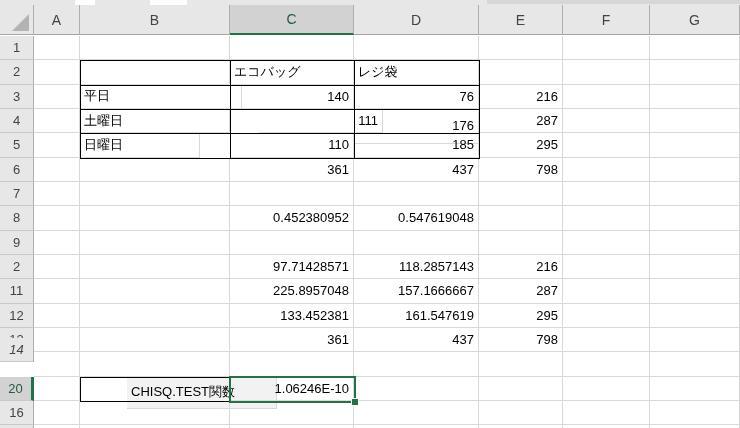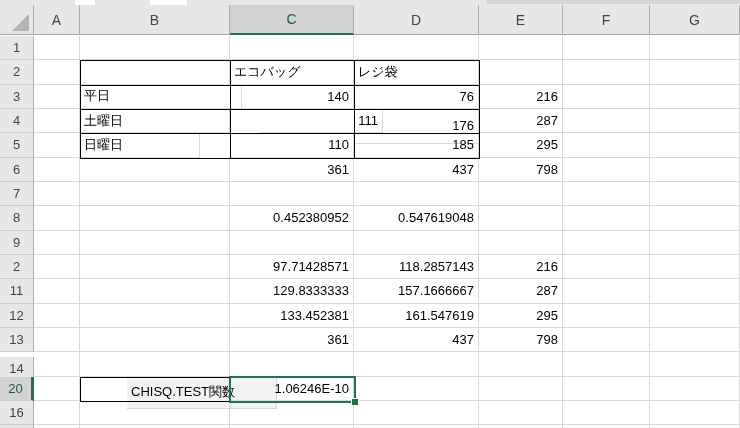--- a/index.html
+++ b/index.html
@@ -191,42 +191,42 @@
       <div class="cell" id="cell-A10" style="left: 34px; top: 254.997px; width: 46px; height: 24.333px;"></div>
       <div class="cell" id="cell-B10" style="left: 80px; top: 254.997px; width: 150px; height: 24.333px;"></div>
       <div class="cell al-right" id="cell-C10" style="left: 230px; top: 254.997px; width: 124px; height: 24.333px;">97.71428571</div>
       <div class="cell al-right" id="cell-D10" style="left: 354px; top: 254.997px; width: 125px; height: 24.333px;">118.2857143</div>
       <div class="cell al-right" id="cell-E10" style="left: 479px; top: 254.997px; width: 84px; height: 24.333px;">216</div>
       <div class="cell" id="cell-F10" style="left: 563px; top: 254.997px; width: 87px; height: 24.333px;"></div>
       <div class="cell" id="cell-G10" style="left: 650px; top: 254.997px; width: 90px; height: 24.333px;"></div>
       <div class="row-hdr" style="top: 279.33px; height: 24.333px;">11</div>
       <div class="cell" id="cell-A11" style="left: 34px; top: 279.33px; width: 46px; height: 24.333px;"></div>
       <div class="cell" id="cell-B11" style="left: 80px; top: 279.33px; width: 150px; height: 24.333px;"></div>
-      <div class="cell al-right" id="cell-C11" style="left: 230px; top: 279.33px; width: 124px; height: 24.333px;">129.8333333</div>
+      <div class="cell al-right" id="cell-C11" style="left: 230px; top: 279.33px; width: 124px; height: 24.333px;">225.8957048</div>
       <div class="cell al-right" id="cell-D11" style="left: 354px; top: 279.33px; width: 125px; height: 24.333px;">157.1666667</div>
       <div class="cell al-right" id="cell-E11" style="left: 479px; top: 279.33px; width: 84px; height: 24.333px;">287</div>
       <div class="cell" id="cell-F11" style="left: 563px; top: 279.33px; width: 87px; height: 24.333px;"></div>
       <div class="cell" id="cell-G11" style="left: 650px; top: 279.33px; width: 90px; height: 24.333px;"></div>
       <div class="row-hdr" style="top: 303.663px; height: 24.333px;">12</div>
       <div class="cell" id="cell-A12" style="left: 34px; top: 303.663px; width: 46px; height: 24.333px;"></div>
       <div class="cell" id="cell-B12" style="left: 80px; top: 303.663px; width: 150px; height: 24.333px;"></div>
       <div class="cell al-right" id="cell-C12" style="left: 230px; top: 303.663px; width: 124px; height: 24.333px;">133.452381</div>
       <div class="cell al-right" id="cell-D12" style="left: 354px; top: 303.663px; width: 125px; height: 24.333px;">161.547619</div>
       <div class="cell al-right" id="cell-E12" style="left: 479px; top: 303.663px; width: 84px; height: 24.333px;">295</div>
       <div class="cell" id="cell-F12" style="left: 563px; top: 303.663px; width: 87px; height: 24.333px;"></div>
       <div class="cell" id="cell-G12" style="left: 650px; top: 303.663px; width: 90px; height: 24.333px;"></div>
       <div class="row-hdr" style="top: 327.996px; height: 24.333px; text-align: right;">13</div>
       <div class="cell" id="cell-A13" style="left: 34px; top: 327.996px; width: 46px; height: 24.333px;"></div>
       <div class="cell" id="cell-B13" style="left: 80px; top: 327.996px; width: 150px; height: 24.333px;"></div>
       <div class="cell al-right" id="cell-C13" style="left: 230px; top: 327.996px; width: 124px; height: 24.333px;">361</div>
       <div class="cell al-right" id="cell-D13" style="left: 354px; top: 327.996px; width: 125px; height: 24.333px;">437</div>
       <div class="cell al-right" id="cell-E13" style="left: 479px; top: 327.996px; width: 84px; height: 24.333px;">798</div>
       <div class="cell" id="cell-F13" style="left: 563px; top: 327.996px; width: 87px; height: 24.333px;"></div>
       <div class="cell" id="cell-G13" style="left: 650px; top: 327.996px; width: 90px; height: 24.333px;"></div>
-      <div class="row-hdr" style="top: 357px; height: 24.333px;">14</div>
+      <div class="row-hdr" style="top: 338px; height: 24.333px; font-style: italic;">14</div>
       <div class="cell" id="cell-A14" style="left: 34px; top: 352.329px; width: 46px; height: 24.333px;"></div>
       <div class="cell" id="cell-B14" style="left: 80px; top: 352.329px; width: 150px; height: 24.333px;"></div>
       <div class="cell" id="cell-C14" style="left: 230px; top: 352.329px; width: 124px; height: 24.333px;"></div>
       <div class="cell" id="cell-D14" style="left: 354px; top: 352.329px; width: 125px; height: 24.333px;"></div>
       <div class="cell" id="cell-E14" style="left: 479px; top: 352.329px; width: 84px; height: 24.333px;"></div>
       <div class="cell" id="cell-F14" style="left: 563px; top: 352.329px; width: 87px; height: 24.333px;"></div>
       <div class="cell" id="cell-G14" style="left: 650px; top: 352.329px; width: 90px; height: 24.333px;"></div>
       <div class="row-hdr selected" style="top: 376.662px; height: 24.333px;">20</div>
       <div class="cell" id="cell-A15" style="left: 34px; top: 376.662px; width: 46px; height: 24.333px;"></div>
       <div class="cell al-left shaded" id="cell-B15" style="left: 80px; top: 376.662px; width: 150px; height: 32px; margin-left: 47px;">CHISQ.TEST関数</div>

